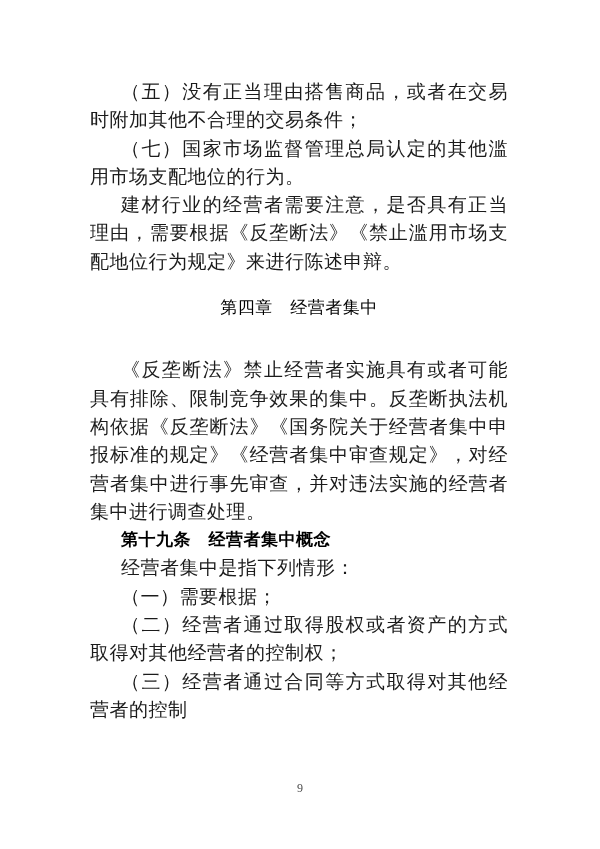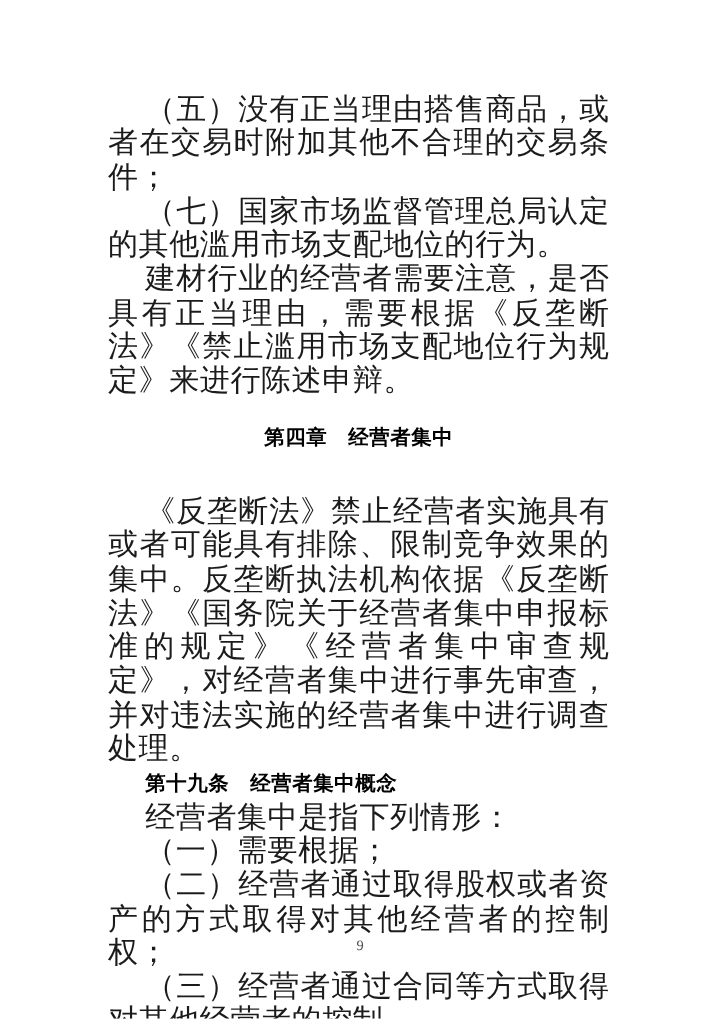--- a/index.html
+++ b/index.html
@@ -16,31 +16,31 @@
   }
   .text-block {
     position: absolute;
     left: 90px;
     top: 78px;
     width: 418px;
   }
   .body-p {
     margin: 0;
     font-family: "Liberation Serif", "DejaVu Serif", serif;
-    font-size: 25px;
+    font-size: 19px;
     line-height: 28.3px;
     color: #1b1b1b;
     text-align: justify;
     text-indent: 31px;
     letter-spacing: 0.5px;
   }
   .chapter-heading {
     margin: 18px 0 34px 0;
     font-family: "Liberation Sans", "DejaVu Sans", sans-serif;
-    font-weight: bold;
+    font-weight: normal;
     font-size: 17px;
     line-height: 28.3px;
     color: #000000;
     text-align: center;
     letter-spacing: 0.5px;
   }
   .article-heading {
     margin: 0;
     font-family: "Liberation Sans", "DejaVu Sans", sans-serif;
     font-weight: bold;

